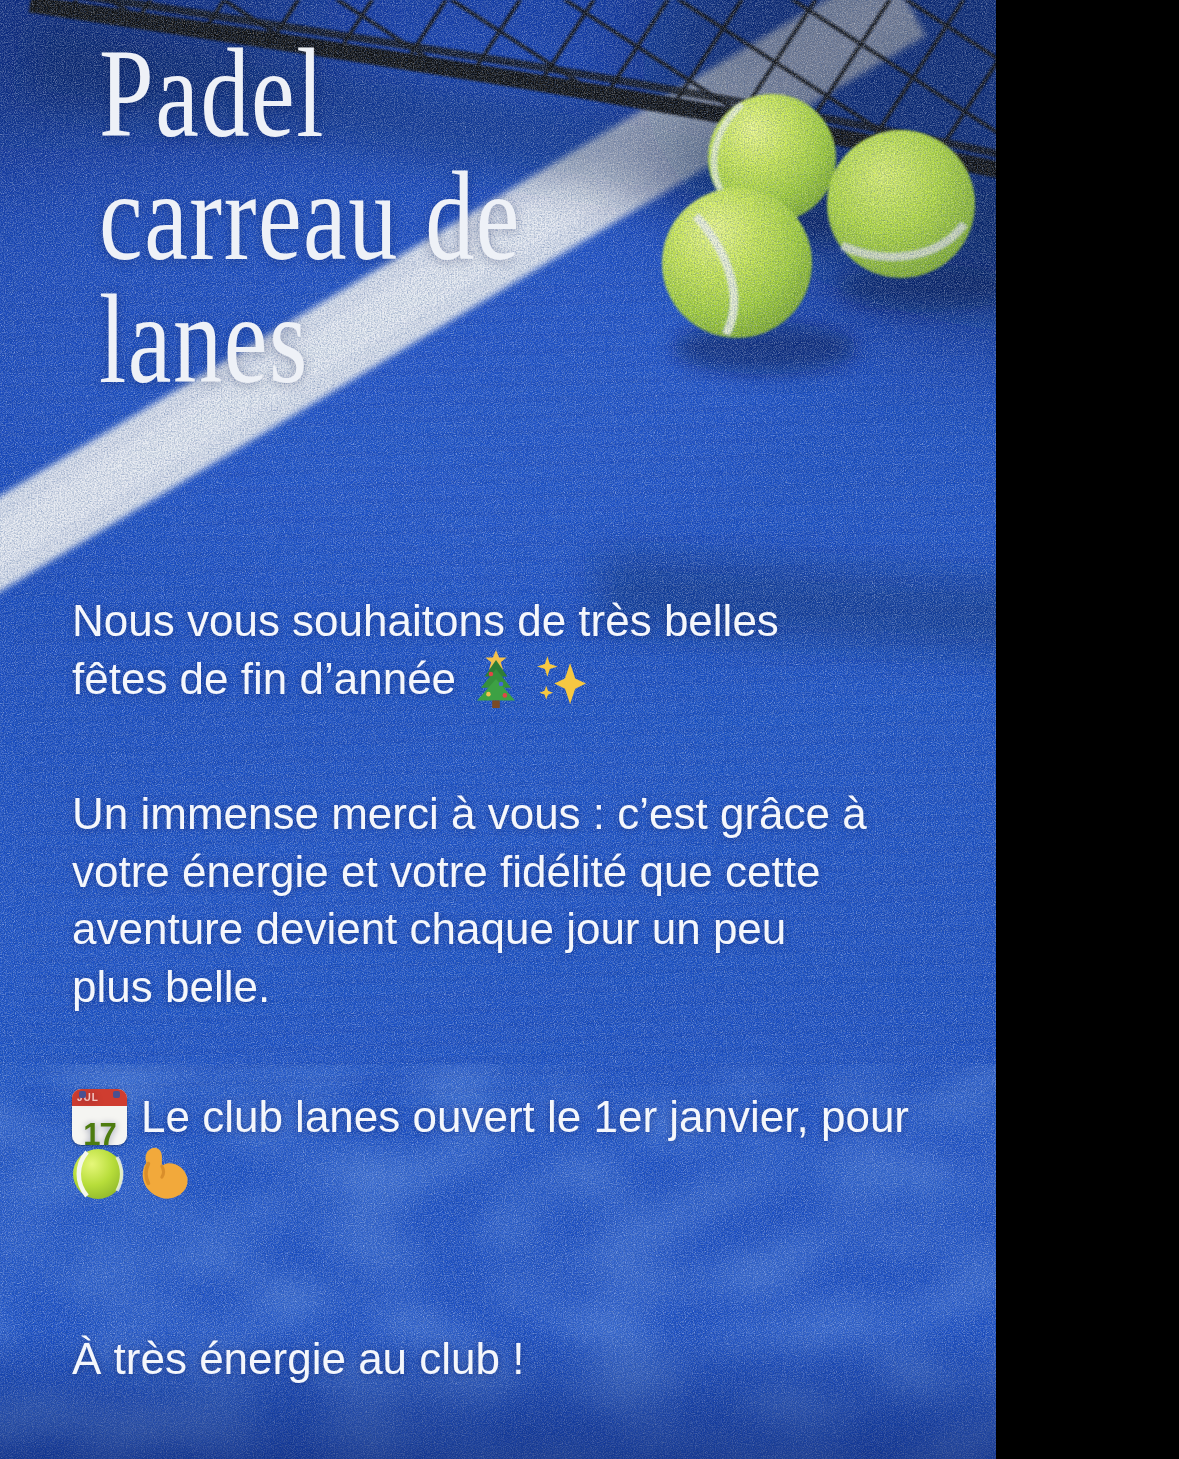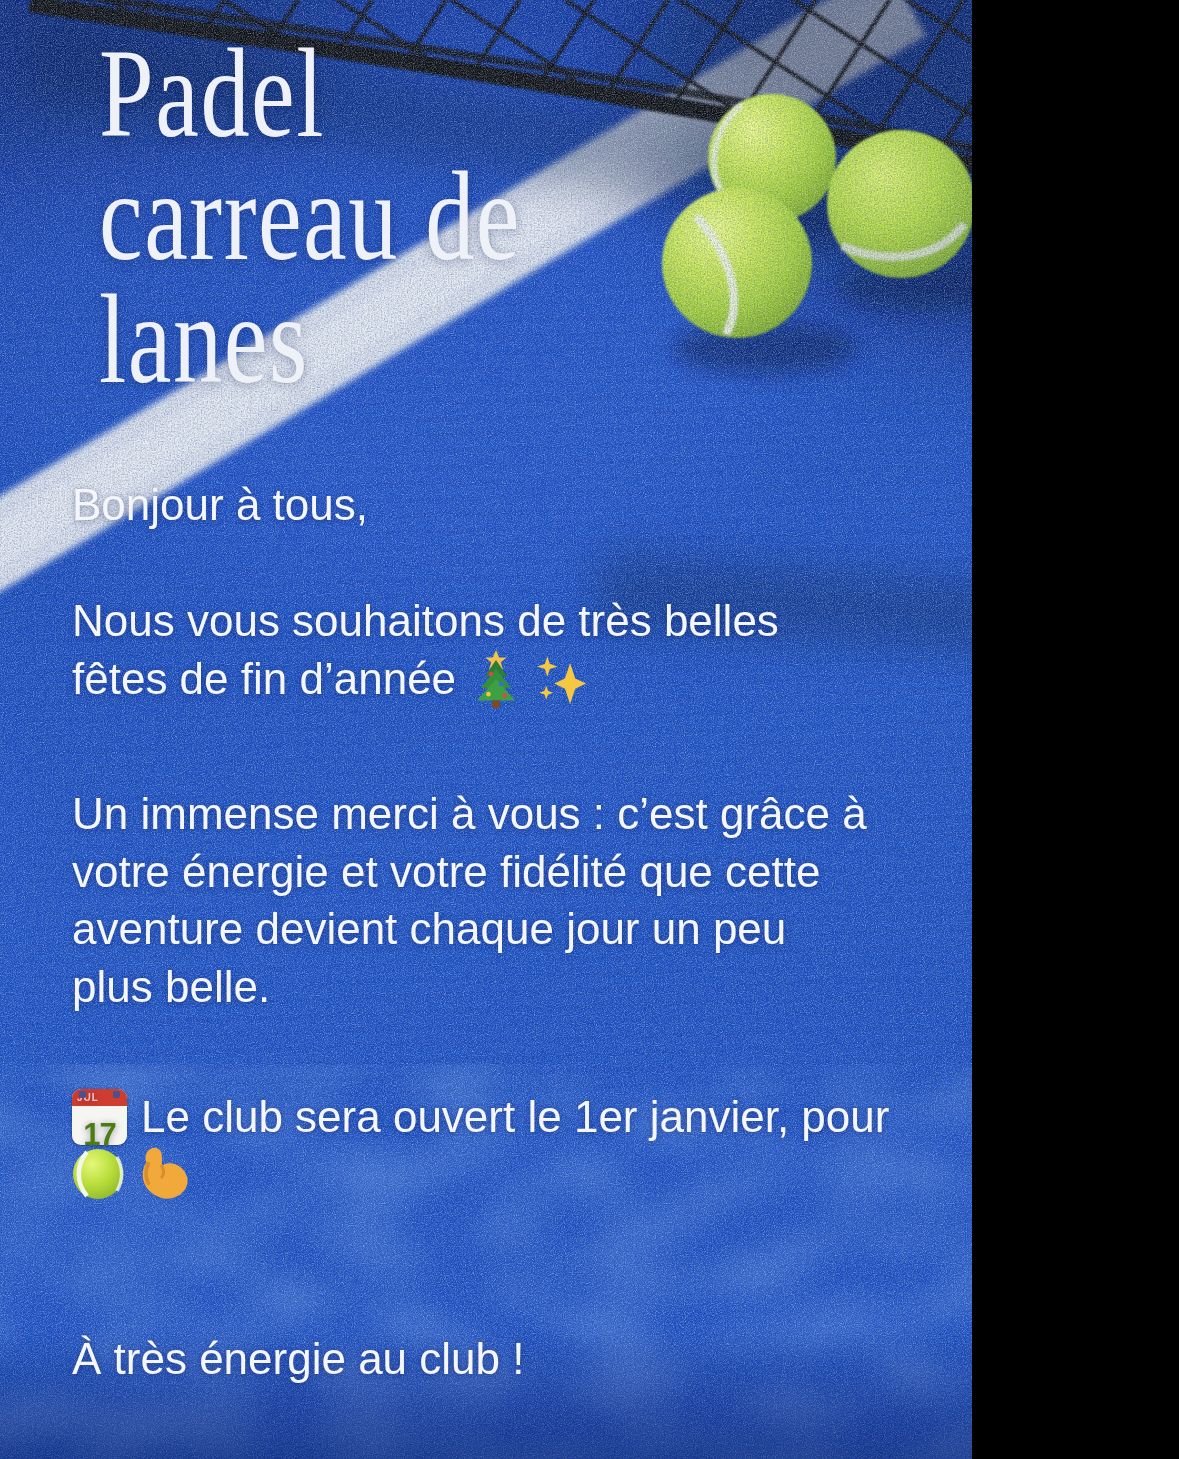--- a/index.html
+++ b/index.html
@@ -1,17 +1,17 @@
 <!DOCTYPE html>
 <html><head>
 <meta charset="utf-8">
 <style>
   html,body{margin:0;padding:0;background:#000;}
   .stage{position:relative;width:972px;height:1459px;overflow:hidden;
-         font-family:"Liberation Sans", sans-serif;}
+         font-family:"Liberation Sans", sans-serif;padding-left:24px;}
   .bg{position:absolute;inset:0;display:block;}
   
   .txt{position:absolute;color:#f4f6fb;z-index:5;}
   .title{left:99px;top:32px;
          font-family:"Liberation Serif","DejaVu Serif",serif;
          font-weight:400;font-size:126px;line-height:123px;
          letter-spacing:2px;color:#eef1f7;
          transform:scaleX(.78);transform-origin:left top;
          text-shadow:0 2px 12px rgba(8,20,70,.35);}
   .para{font-size:44px;line-height:57.5px;font-weight:400;
@@ -152,25 +152,20 @@
     <rect x="0" y="1130" width="1179" height="329" filter="url(#bokeh)" opacity="0.35"></rect>
     <rect x="0" y="1330" width="1179" height="129" fill="url(#botVig)"></rect>
   </svg>
 
   <div class="txt title">
     <div>Padel</div>
     <div>carreau de</div>
     <div>lanes</div>
   </div>
 
-  <div class="txt para p1">
-    <div class="line">
-        <span>Bonjour à tous,</span>
-      </div>
-  </div>
 
   <div class="txt para p3">
     <div class="line">
         <span>Un immense merci à vous : c’est grâce à</span>
       </div>
     <div class="line">
         <span>votre énergie et votre fidélité que cette</span>
       </div>
     <div class="line">
         <span>aventure devient chaque jour un peu</span>
@@ -208,21 +203,21 @@
   <div class="txt para p4">
     <div class="line">
       <span class="emoji cal">
         <span class="cal-top">
           <i class="ring r1"></i>
           <span class="mon">JUL</span>
           <i class="ring r2"></i>
         </span>
         <span class="cal-day">17</span>
       </span>
-      <span>Le club sera ouvert le 1er janvier, pour</span>
+      <span>Le club lanes ouvert le 1er janvier, pour</span>
     </div>
     <div class="line">
       <svg class="emoji" width="52" height="52" viewBox="0 0 52 52">
         <defs>
           <radialGradient id="gBallIcon" cx="0.38" cy="0.3" r="0.85">
             <stop offset="0" stop-color="#e6f77a"></stop>
             <stop offset="0.5" stop-color="#b7dd3a"></stop>
             <stop offset="1" stop-color="#85ae27"></stop>
           </radialGradient>
         </defs>

